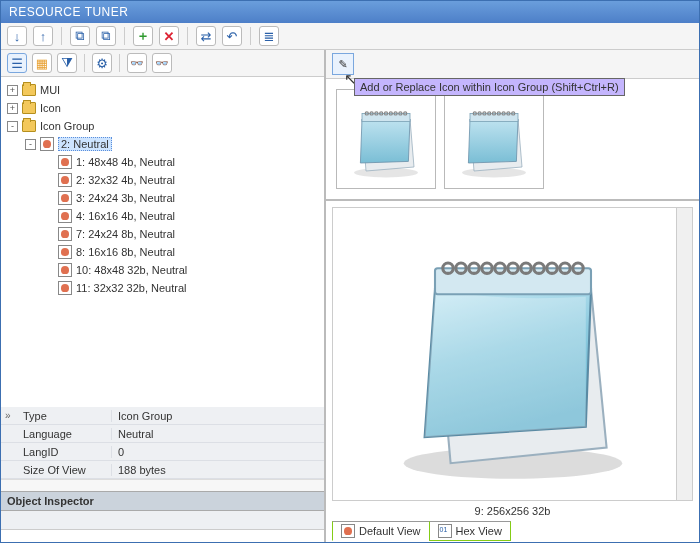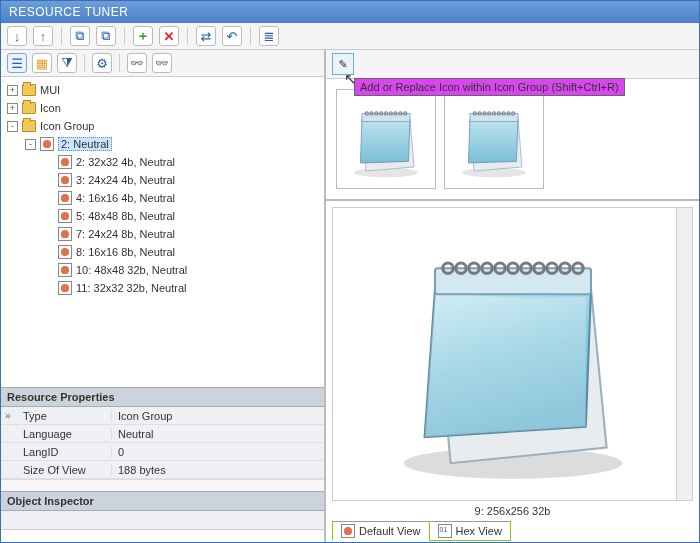--- a/index.html
+++ b/index.html
@@ -25,21 +25,21 @@
 .prop-row { display: flex; border-bottom: 1px solid #dcdfe5; height: 18px; align-items: center; }
 .prop-k { width: 110px; padding-left: 22px; }
 .prop-v { flex: 1; border-left: 1px solid #dcdfe5; padding-left: 6px; }
 .first-row-chev { position: absolute; left: 4px; font-size: 10px; color: #666; }
 .prop-row.first { position: relative; }
 .gap { height: 12px; background: #f7f7f7; border-top: 1px solid #ddd; }
 .right { flex: 1; display: flex; flex-direction: column; }
 .right-tools { background: #f5f5f5; border-bottom: 1px solid #ccc; padding: 3px 6px; display: flex; align-items: center; position: relative; }
 .r-btn { width: 22px; height: 22px; border: 1px solid #7aa7de; background: #e9f2fd; display: flex; align-items: center; justify-content: center; cursor: pointer; }
 .cursor { position: absolute; left: 18px; top: 20px; font-size: 15px; pointer-events: none; }
-.tooltip { position: absolute; left: 28px; top: 28px; background: #d946ef; border: 1px solid #666; padding: 2px 5px; font-size: 11px; white-space: nowrap; z-index: 10; }
+.tooltip { position: absolute; left: 28px; top: 28px; background: #c4b5fd; border: 1px solid #666; padding: 2px 5px; font-size: 11px; white-space: nowrap; z-index: 10; }
 .thumbs { display: flex; gap: 8px; padding: 10px; border-bottom: 2px solid #bbb; background: #fff; }
 .thumb { width: 100px; height: 100px; border: 1px solid #b9b9b9; background: #fff; display: flex; align-items: center; justify-content: center; }
 .preview { flex: 1; display: flex; flex-direction: column; border-radius: 14px; }
 .preview-img { flex: 1; display: flex; align-items: center; justify-content: center; background: #fff; border: 1px solid #ccc; margin: 6px 6px 2px 6px; position: relative; }
 .caption { text-align: center; font-size: 11px; padding: 2px 0 4px; }
 .view-tabs { display: flex; gap: 0; padding: 0 6px 2px; background: #fff; }
 .vtab { border: 1px solid #84cc16; border-top: 1px solid #999; padding: 2px 8px; display: flex; align-items: center; gap: 4px; margin-right: -1px; cursor: pointer; font-size: 11px; background: #fff; }
 .vtab.active { border-bottom: 1px solid #fff; }
 .vtab-ic { width: 14px; height: 14px; border: 1px solid #888; background: #fff; position: relative; }
 .vtab-ic.person::after { content: ""; position: absolute; top: 2px; left: 2px; width: 8px; height: 8px; background: #e07050; border-radius: 50% 50% 45% 45%; }
@@ -98,60 +98,59 @@
           <span class="label">Icon Group</span>
         </div>
         <div class="tree-row selected" style="--ind: 22px;">
           <div class="exp">-</div>
           <div class="leaf-ic"></div>
           <span class="label">2: Neutral</span>
         </div>
         <div class="tree-row" style="--ind: 40px;">
           <div class="exp empty"></div>
           <div class="leaf-ic"></div>
+          <span class="label">1: 48x48 4b, Neutral</span>
+        </div>
+        <div class="tree-row" style="--ind: 40px;">
+          <div class="exp empty"></div>
+          <div class="leaf-ic"></div>
           <span class="label">2: 32x32 4b, Neutral</span>
         </div>
         <div class="tree-row" style="--ind: 40px;">
           <div class="exp empty"></div>
           <div class="leaf-ic"></div>
-          <span class="label">3: 24x24 4b, Neutral</span>
+          <span class="label">3: 24x24 3b, Neutral</span>
         </div>
         <div class="tree-row" style="--ind: 40px;">
           <div class="exp empty"></div>
           <div class="leaf-ic"></div>
           <span class="label">4: 16x16 4b, Neutral</span>
         </div>
         <div class="tree-row" style="--ind: 40px;">
           <div class="exp empty"></div>
           <div class="leaf-ic"></div>
-          <span class="label">5: 48x48 8b, Neutral</span>
-        </div>
-        <div class="tree-row" style="--ind: 40px;">
-          <div class="exp empty"></div>
-          <div class="leaf-ic"></div>
           <span class="label">7: 24x24 8b, Neutral</span>
         </div>
         <div class="tree-row" style="--ind: 40px;">
           <div class="exp empty"></div>
           <div class="leaf-ic"></div>
           <span class="label">8: 16x16 8b, Neutral</span>
         </div>
         <div class="tree-row" style="--ind: 40px;">
           <div class="exp empty"></div>
           <div class="leaf-ic"></div>
           <span class="label">10: 48x48 32b, Neutral</span>
         </div>
         <div class="tree-row" style="--ind: 40px;">
           <div class="exp empty"></div>
           <div class="leaf-ic"></div>
           <span class="label">11: 32x32 32b, Neutral</span>
         </div>
       </div>
 
-    <div class="section-hd">Resource Properties</div>
     <div class="props" id="props">
         <div class="prop-row first">
           <span class="first-row-chev">»</span>
           <div class="prop-k">Type</div>
           <div class="prop-v">Icon Group</div>
         </div>
         <div class="prop-row">
           <div class="prop-k">Language</div>
           <div class="prop-v">Neutral</div>
         </div>

